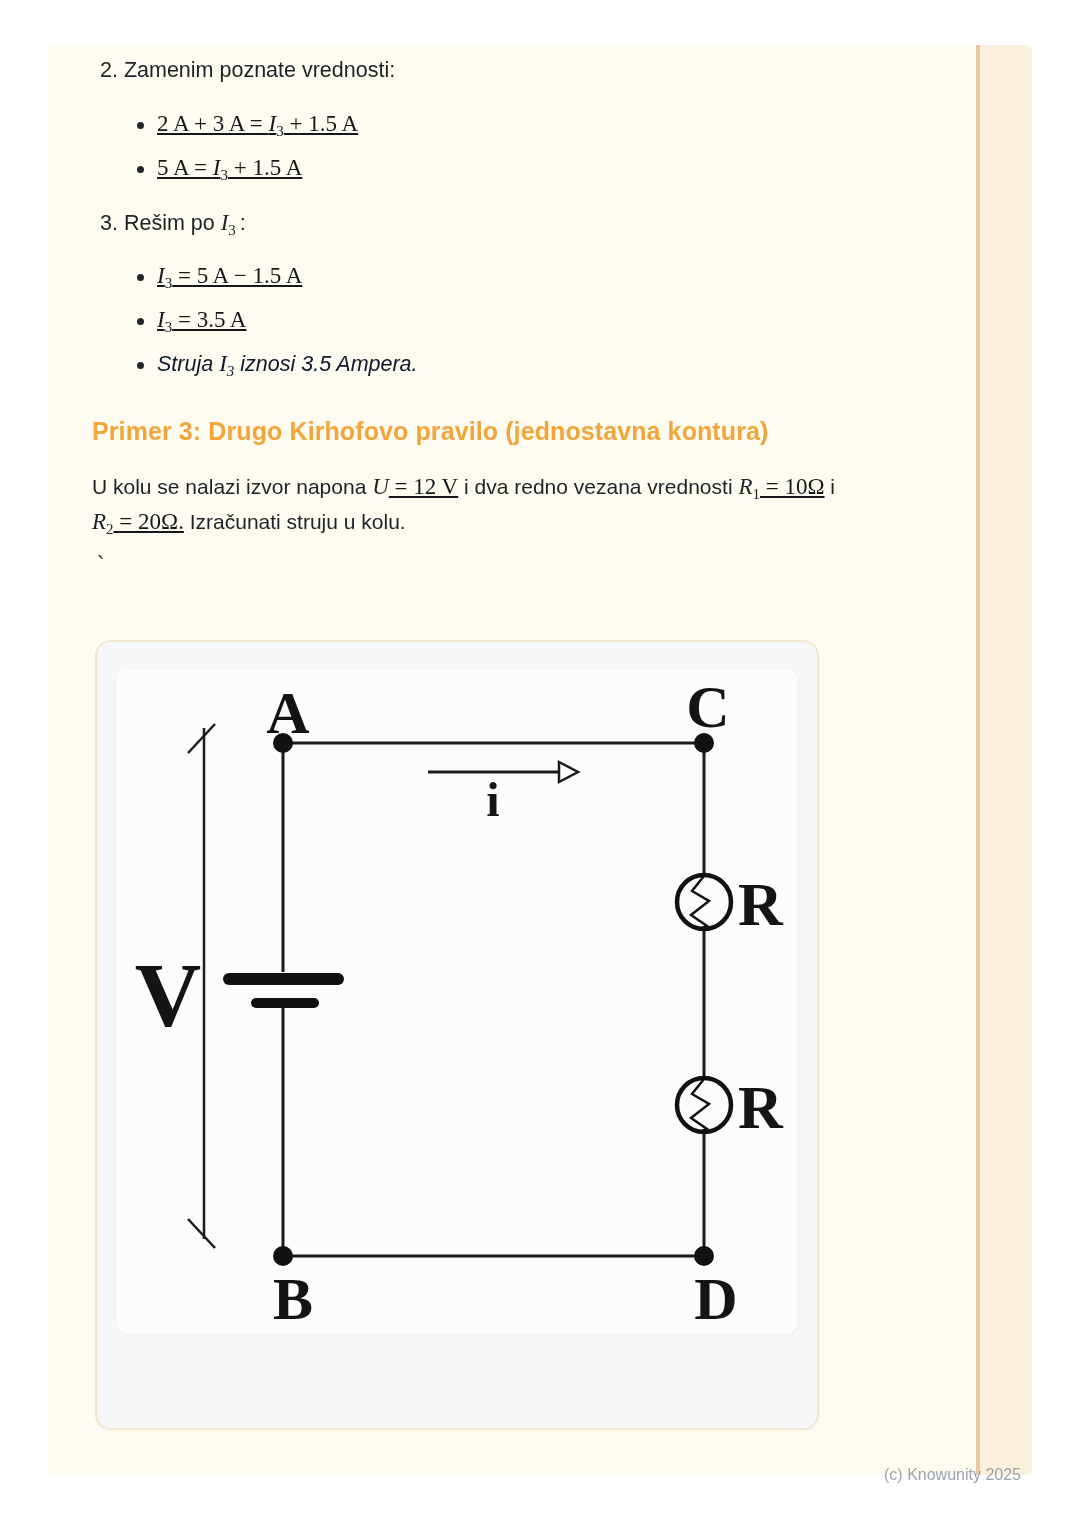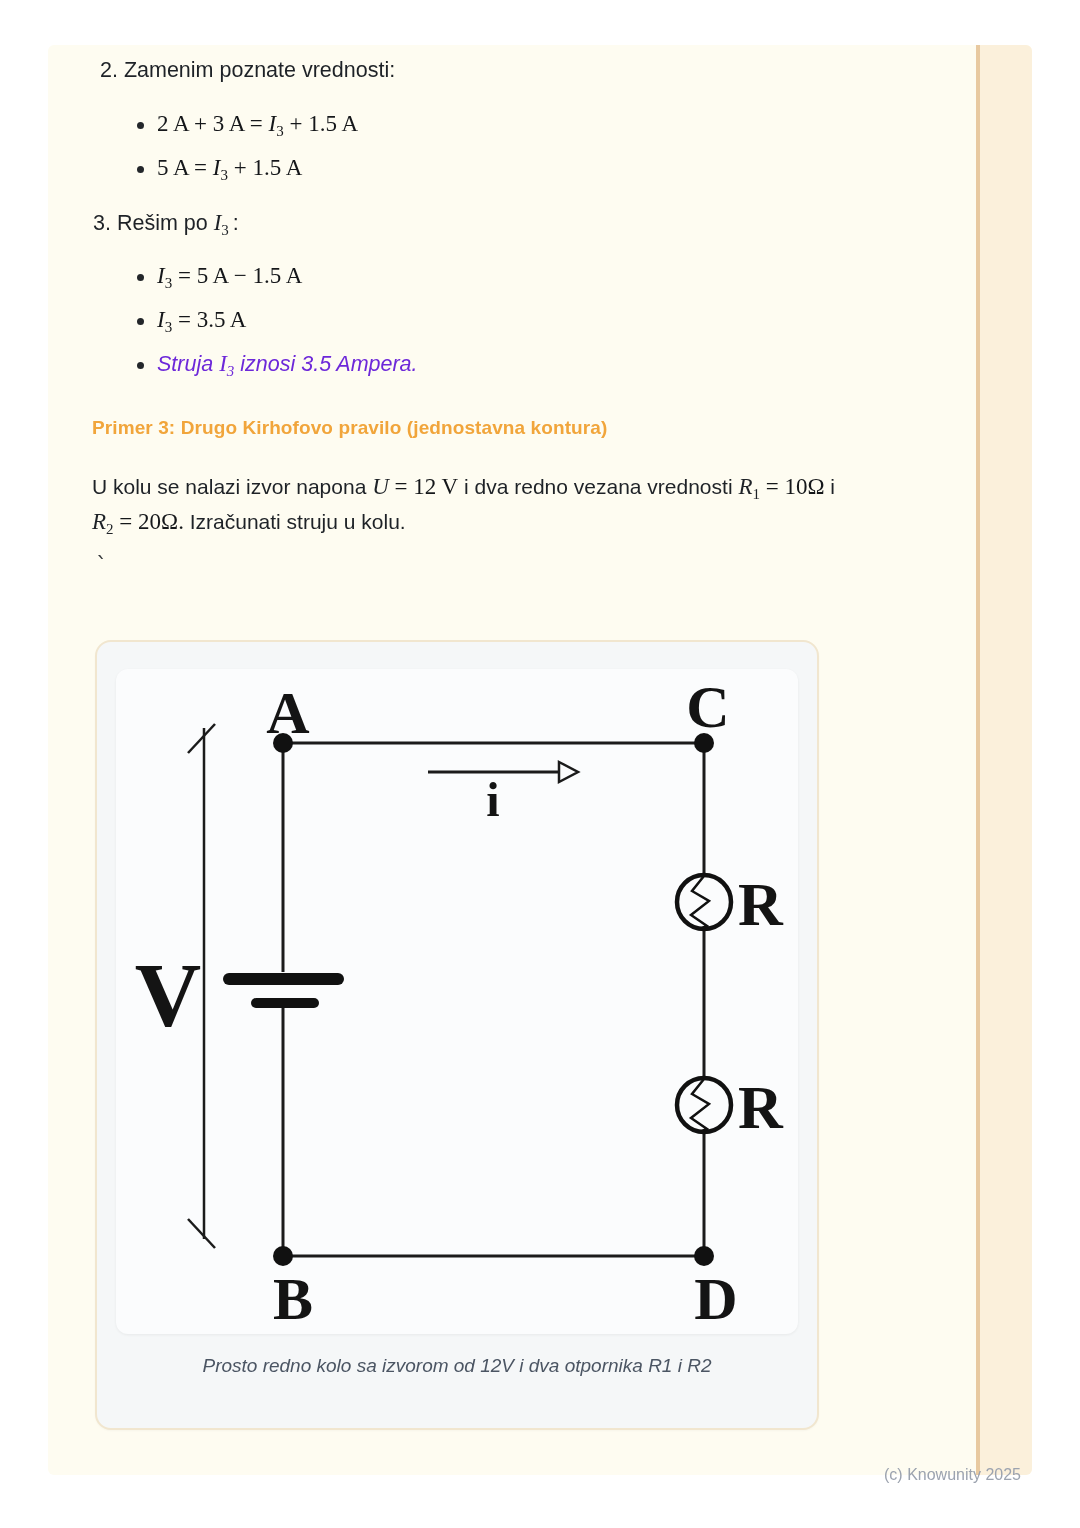--- a/index.html
+++ b/index.html
@@ -5,26 +5,26 @@
   html,body{margin:0;padding:0;}
   body{
     width:1080px;height:1528px;position:relative;background:#ffffff;
     font-family:"Liberation Sans",sans-serif;color:#1e2227;overflow:hidden;
   }
   .abs{position:absolute;}
   .paper{left:48px;top:45px;width:984px;height:1430px;background:#FEFCF1;border-radius:6px;}
   .band{left:976px;top:45px;width:56px;height:1430px;background:#FBF0DB;
         border-left:4px solid #E8C9A0;box-sizing:border-box;border-radius:0 6px 6px 0;}
   .step{font-size:21.5px;color:#1e2227;white-space:nowrap;text-align:center;}
-  .eq{font-family:"Liberation Serif",serif;font-size:23px;color:#15171a;white-space:nowrap;}
+  .eq{font-family:"Liberation Serif",serif;font-size:23px;color:#15171a;white-space:nowrap;text-decoration:underline;}
   .mi{font-family:"Liberation Serif",serif;font-style:italic;}
   .msub{font-family:"Liberation Serif",serif;font-size:15px;vertical-align:-5px;}
   .dot{width:7px;height:7px;border-radius:50%;background:#23262a;}
-  .note{font-size:21.5px;font-style:italic;color:#6d28d9;white-space:nowrap;}
-  .heading{font-size:19px;font-weight:bold;color:#F1A53B;white-space:nowrap;letter-spacing:0.1px;}
+  .note{font-size:21.5px;font-style:italic;color:#0f172a;white-space:nowrap;}
+  .heading{font-size:25px;font-weight:bold;color:#F1A53B;white-space:nowrap;letter-spacing:0.1px;}
   .para{font-size:21px;color:#1e2227;white-space:nowrap;}
   .tickchar{font-size:22px;color:#34373b;font-family:"DejaVu Sans Mono",monospace;}
   .card{left:95px;top:640px;width:724px;height:790px;background:#F5F7F8;
         border:2px solid #F1E6CF;border-radius:16px;box-sizing:border-box;
         box-shadow:0 1px 2px rgba(0,0,0,0.03);}
   .panel{left:19px;top:27px;width:682px;height:665px;background:#FBFCFD;
          border-radius:12px;box-shadow:0 1px 3px rgba(0,0,0,0.06);}
   .caption{top:713px;left:0;width:100%;text-align:center;font-style:italic;
            font-size:19px;color:#4B5563;}
   .footer{top:1440px;right:59px;font-size:16px;color:#9CA3AF;z-index:5;margin-top:26px;}
@@ -38,21 +38,21 @@
 <div class="abs band"></div>
 
 <div class="abs step" style="left:100px;top:58px;">2. Zamenim poznate vrednosti:</div>
 
 <div class="abs dot" style="left:137px;top:122px;"></div>
 <div class="abs eq" style="left:157px;top:111px;"><span>2 A + 3 A = </span><span class="mi">I</span><span class="msub">3</span><span> + 1.5 A</span></div>
 
 <div class="abs dot" style="left:137px;top:166px;"></div>
 <div class="abs eq" style="left:157px;top:155px;text-align:center;"><span>5 A = </span><span class="mi">I</span><span class="msub">3</span><span> + 1.5 A</span></div>
 
-<div class="abs step" style="left:93px;top:210px;"><span>3. Rešim po </span><span class="mi" style="font-size:23px;">I</span><span class="msub">3</span><span style="margin-left:4px;">:</span></div>
+<div class="abs step" style="left:100px;top:210px;"><span>3. Rešim po </span><span class="mi" style="font-size:23px;">I</span><span class="msub">3</span><span style="margin-left:4px;">:</span></div>
 
 <div class="abs dot" style="left:137px;top:274px;"></div>
 <div class="abs eq" style="left:157px;top:263px;"><span></span><span class="mi">I</span><span class="msub">3</span><span> = 5 A − 1.5 A</span></div>
 
 <div class="abs dot" style="left:137px;top:318px;"></div>
 <div class="abs eq" style="left:157px;top:307px;"><span></span><span class="mi">I</span><span class="msub">3</span><span> = 3.5 A</span></div>
 
 <div class="abs dot" style="left:137px;top:362px;"></div>
 <div class="abs note" style="left:157px;top:351px;"><span>Struja </span><span class="mi" style="font-size:23px;">I</span><span class="msub" style="font-style:italic;">3</span><span> iznosi 3.5 Ampera.</span></div>
 
@@ -100,16 +100,15 @@
       <text x="172" y="64" font-size="60" text-anchor="middle">A</text>
       <text x="592" y="58" font-size="60" text-anchor="middle">C</text>
       <text x="177" y="650" font-size="60" text-anchor="middle">B</text>
       <text x="600" y="650" font-size="60" text-anchor="middle">D</text>
       <text x="52" y="357" font-size="92" text-anchor="middle">V</text>
       <text x="622" y="256" font-size="62">R</text>
       <text x="622" y="459" font-size="62">R</text>
       <text x="377" y="147" font-size="48" text-anchor="middle">i</text>
     </svg>
   </div>
-  <div class="abs caption">Prosto redno kolo sa izvorom od 12V i dva otpornika R1 i R2</div>
 </div>
 
 <div class="abs footer">(c) Knowunity 2025</div>
 
 </body></html>

